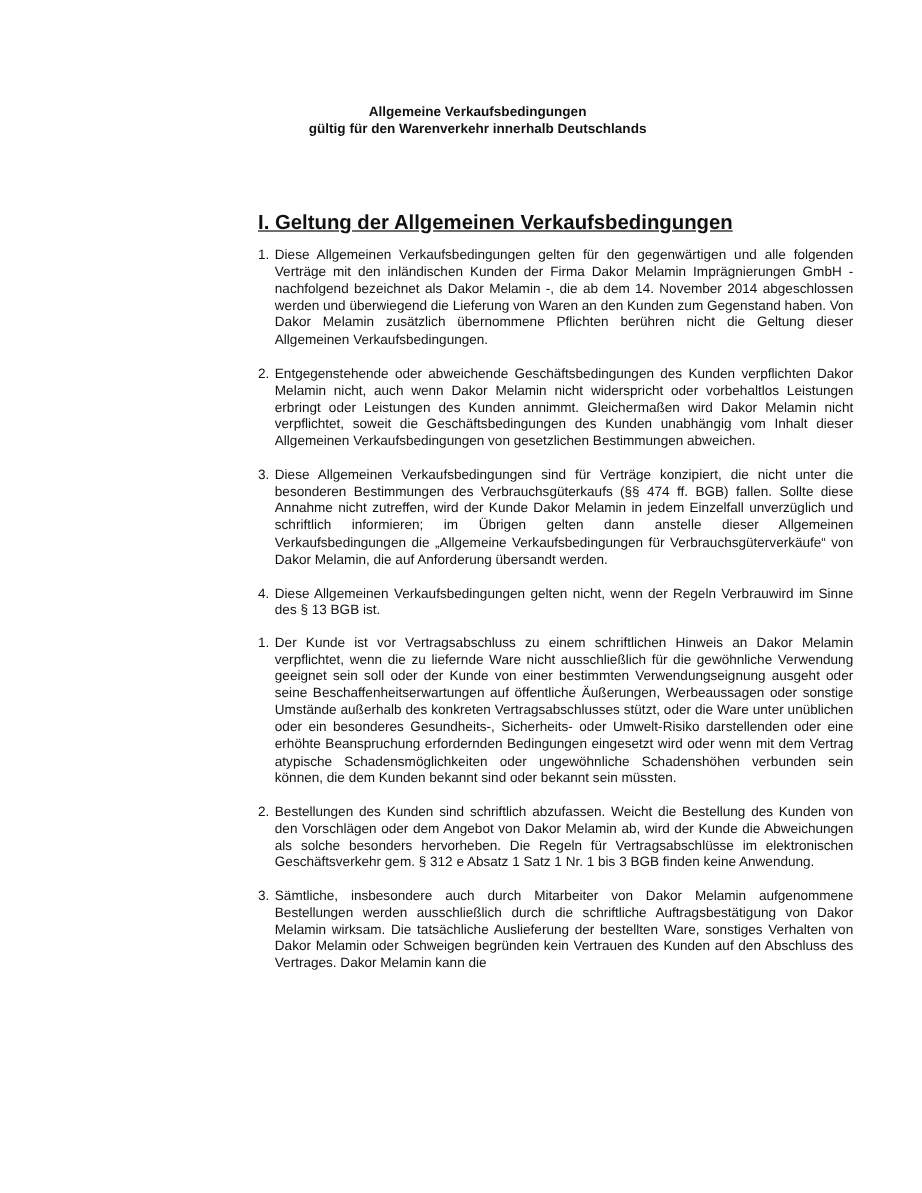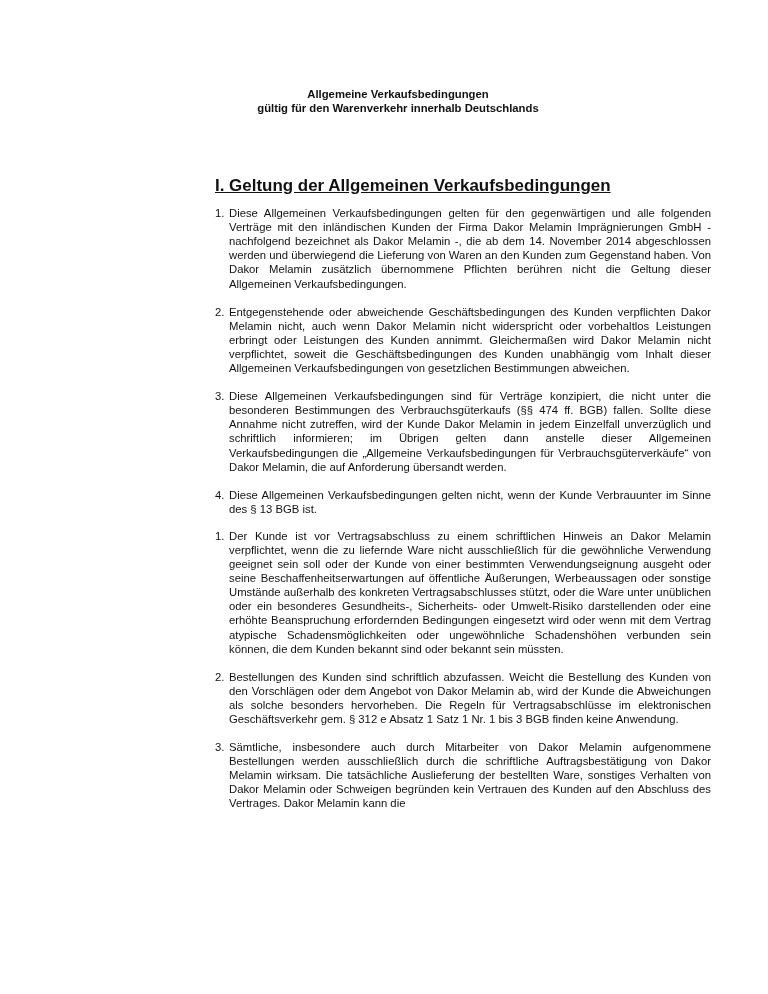--- a/index.html
+++ b/index.html
@@ -54,21 +54,21 @@
         <li class="item gap">
           <span class="item-num">2.</span>
           <span class="item-text"><span>Entgegenstehende oder abweichende </span><span class="b">Geschäftsbedingungen des Kunden</span><span> ver­pflichten Dakor Melamin nicht, auch wenn Dakor Melamin nicht widerspricht oder vorbehaltlos Leistungen erbringt oder Leistungen des Kunden annimmt. Gleicher­maßen wird Dakor Melamin nicht verpflichtet, soweit die Geschäftsbedingungen des Kunden unabhängig vom Inhalt dieser Allgemeinen Verkaufsbedingungen von ge­setzlichen Bestimmungen abweichen.</span></span>
         </li>
         <li class="item gap">
           <span class="item-num">3.</span>
           <span class="item-text"><span>Diese Allgemeinen Verkaufsbedingungen sind für Verträge konzipiert, die nicht un­ter die besonderen </span><span class="b">Bestimmungen des Verbrauchsgüterkaufs</span><span> (§§ 474 ff. BGB) fallen. Sollte diese Annahme nicht zutreffen, wird der Kunde Dakor Melamin in je­dem Einzelfall unverzüglich und schriftlich informieren; im Übrigen gelten dann an­stelle dieser Allgemeinen Verkaufsbedingungen die „Allgemeine Verkaufsbedingun­gen für Verbrauchsgüterverkäufe“ von Dakor Melamin, die auf Anforderung über­sandt werden.</span></span>
         </li>
         <li class="item gap">
           <span class="item-num">4.</span>
-          <span class="item-text"><span>Diese Allgemeinen Verkaufsbedingungen gelten nicht, wenn der Kunde </span><span class="b">Verbrau­unter</span><span> im Sinne des § 13 BGB ist.</span></span>
+          <span class="item-text"><span>Diese Allgemeinen Verkaufsbedingungen gelten nicht, wenn der Regeln </span><span class="b">Verbrau­wird</span><span> im Sinne des § 13 BGB ist.</span></span>
         </li>
       </ol>
     </section>
 
     <section id="sec2">
       <ol id="sec2-list" class="list">
         <li class="item">
           <span class="item-num">1.</span>
           <span class="item-text"><span>Der Kunde ist vor Vertragsabschluss zu einem </span><span class="b">schriftlichen Hinweis an Dakor Melamin</span><span>  verpflichtet, wenn die zu liefernde Ware nicht ausschließlich für die ge­wöhnliche Verwendung geeignet sein soll oder der Kunde von einer bestimmten Verwendungseignung ausgeht oder seine Beschaffenheitserwartungen auf öffentli­che Äußerungen, Werbeaussagen oder sonstige Umstände außerhalb des konkre­ten Vertragsabschlusses stützt, oder die Ware unter unüblichen oder ein besonde­res Gesundheits-, Sicherheits- oder Umwelt-Risiko darstellenden oder eine erhöhte Beanspruchung erfordernden Bedingungen eingesetzt wird oder wenn mit dem Ver­trag atypische Schadensmöglichkeiten oder ungewöhnliche Schadenshöhen ver­bunden sein können, die dem Kunden bekannt sind oder bekannt sein müssten.</span></span>
         </li>

